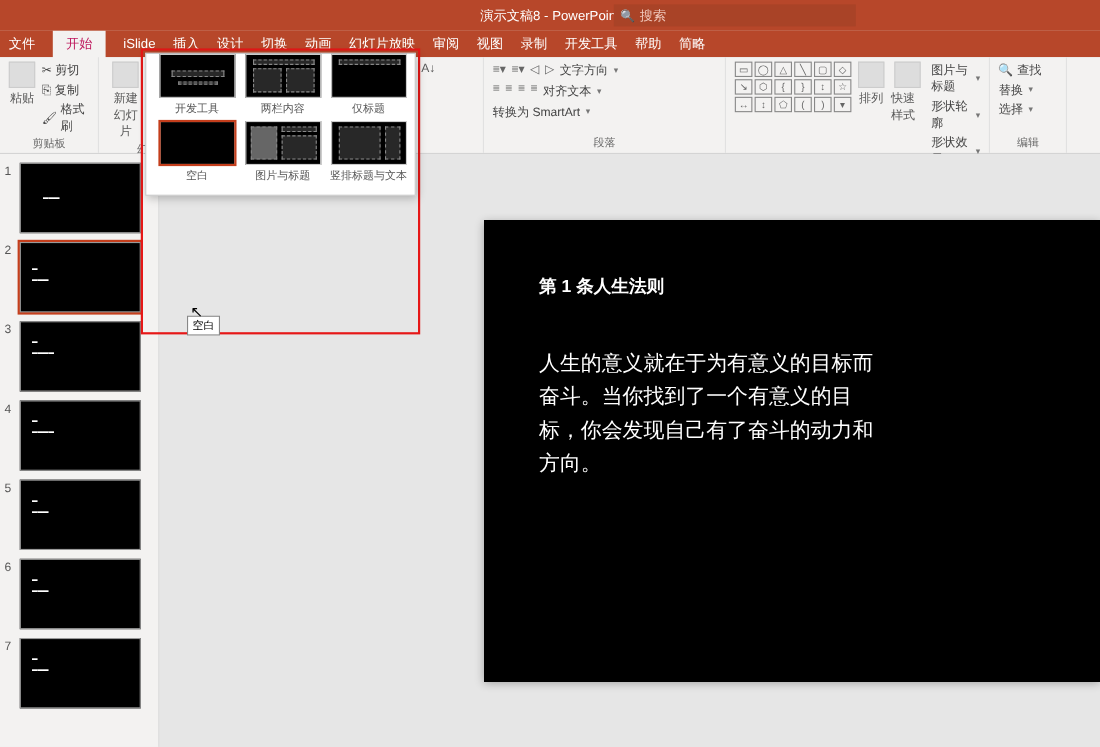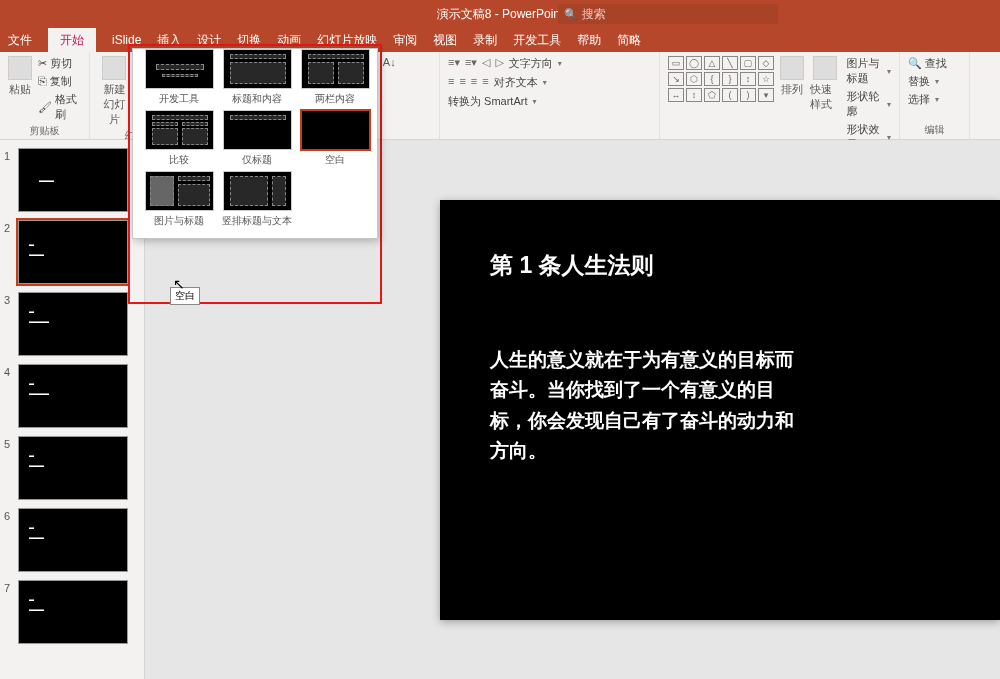--- a/index.html
+++ b/index.html
@@ -32,22 +32,22 @@
 .workspace { position: absolute; top: 140px; left: 0; right: 0; bottom: 0; display: flex; background: #e6e6e6; }
 .slide-panel { width: 145px; background: #f3f2f1; border-right: 1px solid #d4d4d4; overflow-y: auto; padding: 8px 4px; }
 .slide-thumb-wrap { display: flex; margin-bottom: 8px; }
 .slide-num { width: 14px; font-size: 11px; color: #555; padding-top: 2px; }
 .slide-thumb { width: 110px; height: 64px; background: #000; border: 1px solid #999; position: relative; }
 .slide-thumb.active { outline: 2px solid #c43e1c; }
 .slide-thumb .t { color: #fff; font-size: 5px; position: absolute; }
 
 .canvas-area { flex: 1; position: relative; background: #e6e6e6; display: flex; align-items: center; justify-content: center; }
 .slide-canvas { width: 560px; height: 420px; background: #000; box-shadow: 0 2px 8px rgba(0,0,0,0.3); color: #fff; padding: 50px 50px; position: absolute; right: 0; top: 60px; }
-.slide-canvas h2 { font-size: 23px; font-weight: bold; margin-bottom: 64px; }
-.slide-canvas p { font-size: 19px; line-height: 1.6; font-weight: bold; max-width: 310px; }
+.slide-canvas h2 { font-size: 16px; font-weight: bold; margin-bottom: 45px; }
+.slide-canvas p { font-size: 19px; line-height: 1.6; font-weight: normal; max-width: 310px; }
 
 .layout-dropdown { position: absolute; top: 48px; left: 132px; width: 246px; background: #fff; border: 1px solid #c6c6c6; box-shadow: 2px 2px 8px rgba(0,0,0,0.25); z-index: 100; padding-bottom: 10px; }
 .layout-dropdown .hdr { font-size: 11px; color: #666; padding: 6px 10px 4px; font-weight: bold; }
 .layout-grid { display: grid; grid-template-columns: repeat(3, 72px); gap: 4px 6px; padding: 0 10px; }
 .layout-item { text-align: center; }
 .layout-item .sw { width: 69px; height: 40px; background: #000; border: 1px solid #ccc; margin: 0 auto 3px; position: relative; }
 .layout-item .sw.hover { outline: 2px solid #c43e1c; outline-offset: -1px; }
 .layout-item .cap { font-size: 10px; color: #555; white-space: nowrap; }
 .layout-item .sw .el { position: absolute; border: 1px dashed #888; background: rgba(80,80,80,0.5); }
 .tooltip { position: absolute; background: #fff; border: 1px solid #888; font-size: 10px; padding: 1px 4px; left: 170px; top: 287px; z-index: 101; }
@@ -157,20 +157,21 @@
         <span>≡</span>
         <span>≡</span>
         <span class="small-btn dropdown-arrow">
             <span>对齐文本</span>
           </span>
       </div>
       <div class="small-btn dropdown-arrow">
           <span>转换为 SmartArt</span>
         </div>
     </div>
+    <div class="label">段落</div>
   </div>
 
   <div class="ribbon-group" style="width:240px">
     <div class="content">
       <div class="shape-grid">
         <span>▭</span>
           <span>◯</span>
           <span>△</span>
           <span>╲</span>
           <span>▢</span>
@@ -241,41 +242,24 @@
     <div class="layout-item">
       <div class="sw">
           <div class="el" style="left:10px;top:14px;width:48px;height:6px"></div>
           <div class="el" style="left:16px;top:24px;width:36px;height:3px"></div>
         </div>
       <div class="cap">开发工具</div>
     </div>
     <div class="layout-item">
       <div class="sw">
           <div class="el" style="left:6px;top:4px;width:56px;height:5px"></div>
-          <div class="el" style="left:6px;top:12px;width:56px;height:22px"></div>
-        </div>
-      <div class="cap">标题和内容</div>
-    </div>
-    <div class="layout-item">
-      <div class="sw">
-          <div class="el" style="left:6px;top:4px;width:56px;height:5px"></div>
           <div class="el" style="left:6px;top:12px;width:26px;height:22px"></div>
           <div class="el" style="left:36px;top:12px;width:26px;height:22px"></div>
         </div>
       <div class="cap">两栏内容</div>
-    </div>
-    <div class="layout-item">
-      <div class="sw">
-          <div class="el" style="left:6px;top:4px;width:56px;height:5px"></div>
-          <div class="el" style="left:6px;top:11px;width:26px;height:4px"></div>
-          <div class="el" style="left:36px;top:11px;width:26px;height:4px"></div>
-          <div class="el" style="left:6px;top:17px;width:26px;height:17px"></div>
-          <div class="el" style="left:36px;top:17px;width:26px;height:17px"></div>
-        </div>
-      <div class="cap">比较</div>
     </div>
     <div class="layout-item">
       <div class="sw">
           <div class="el" style="left:6px;top:4px;width:56px;height:5px"></div>
         </div>
       <div class="cap">仅标题</div>
     </div>
     <div class="layout-item">
       <div class="sw hover"></div>
       <div class="cap">空白</div>

